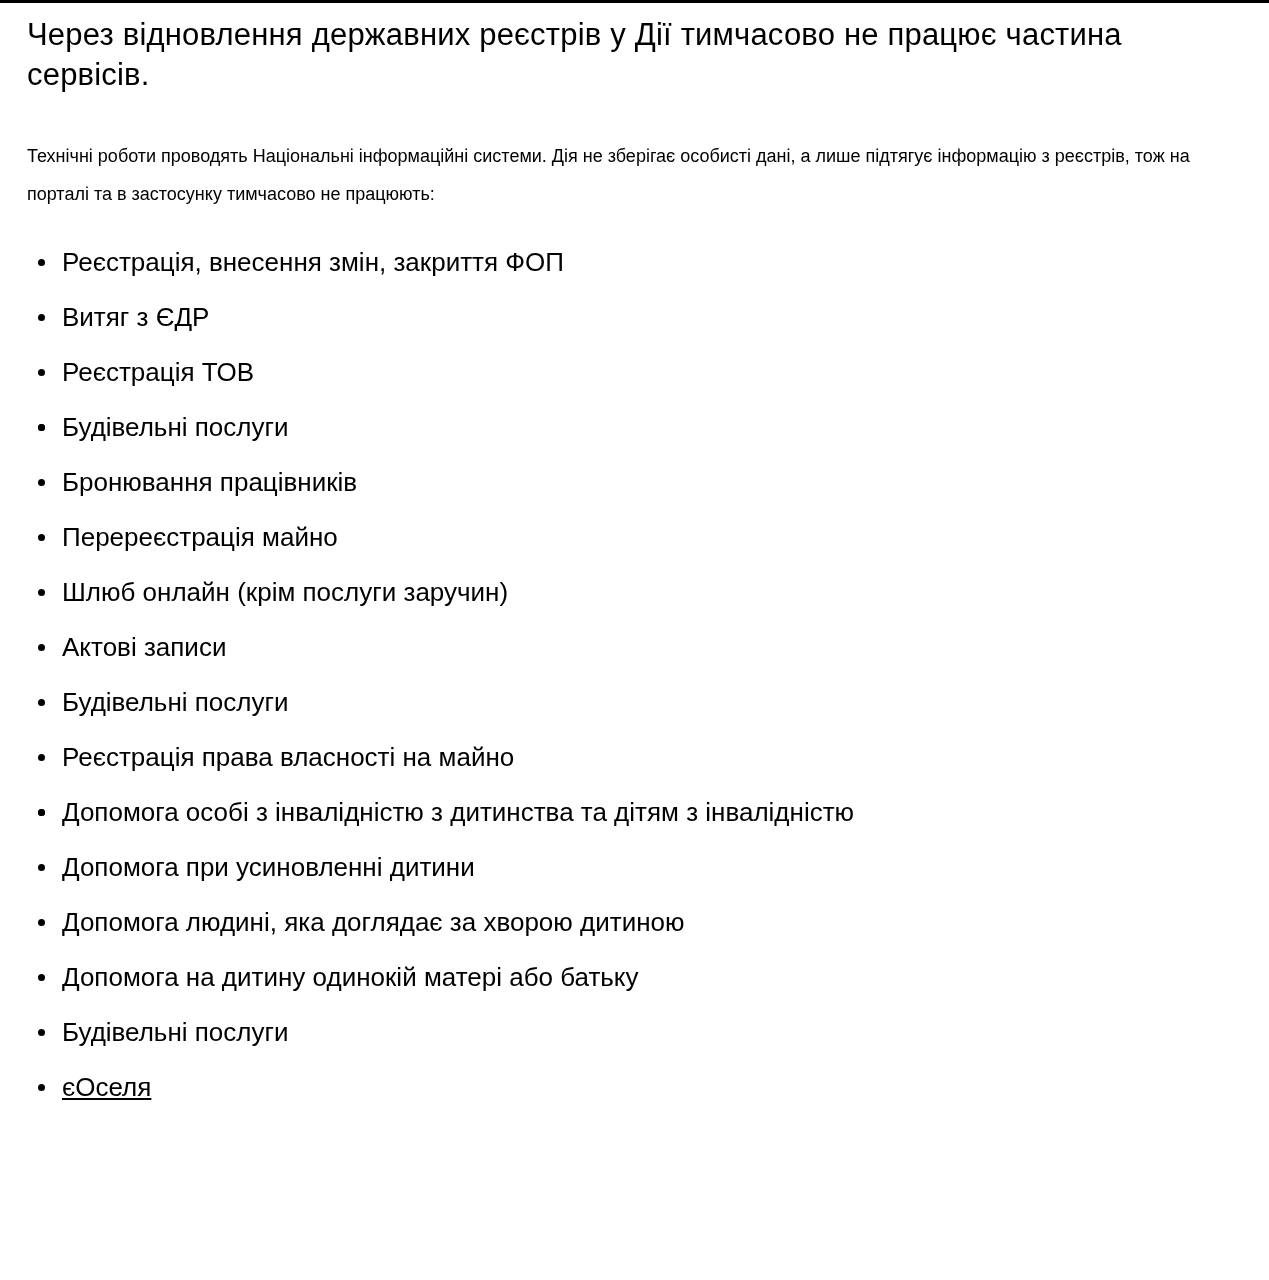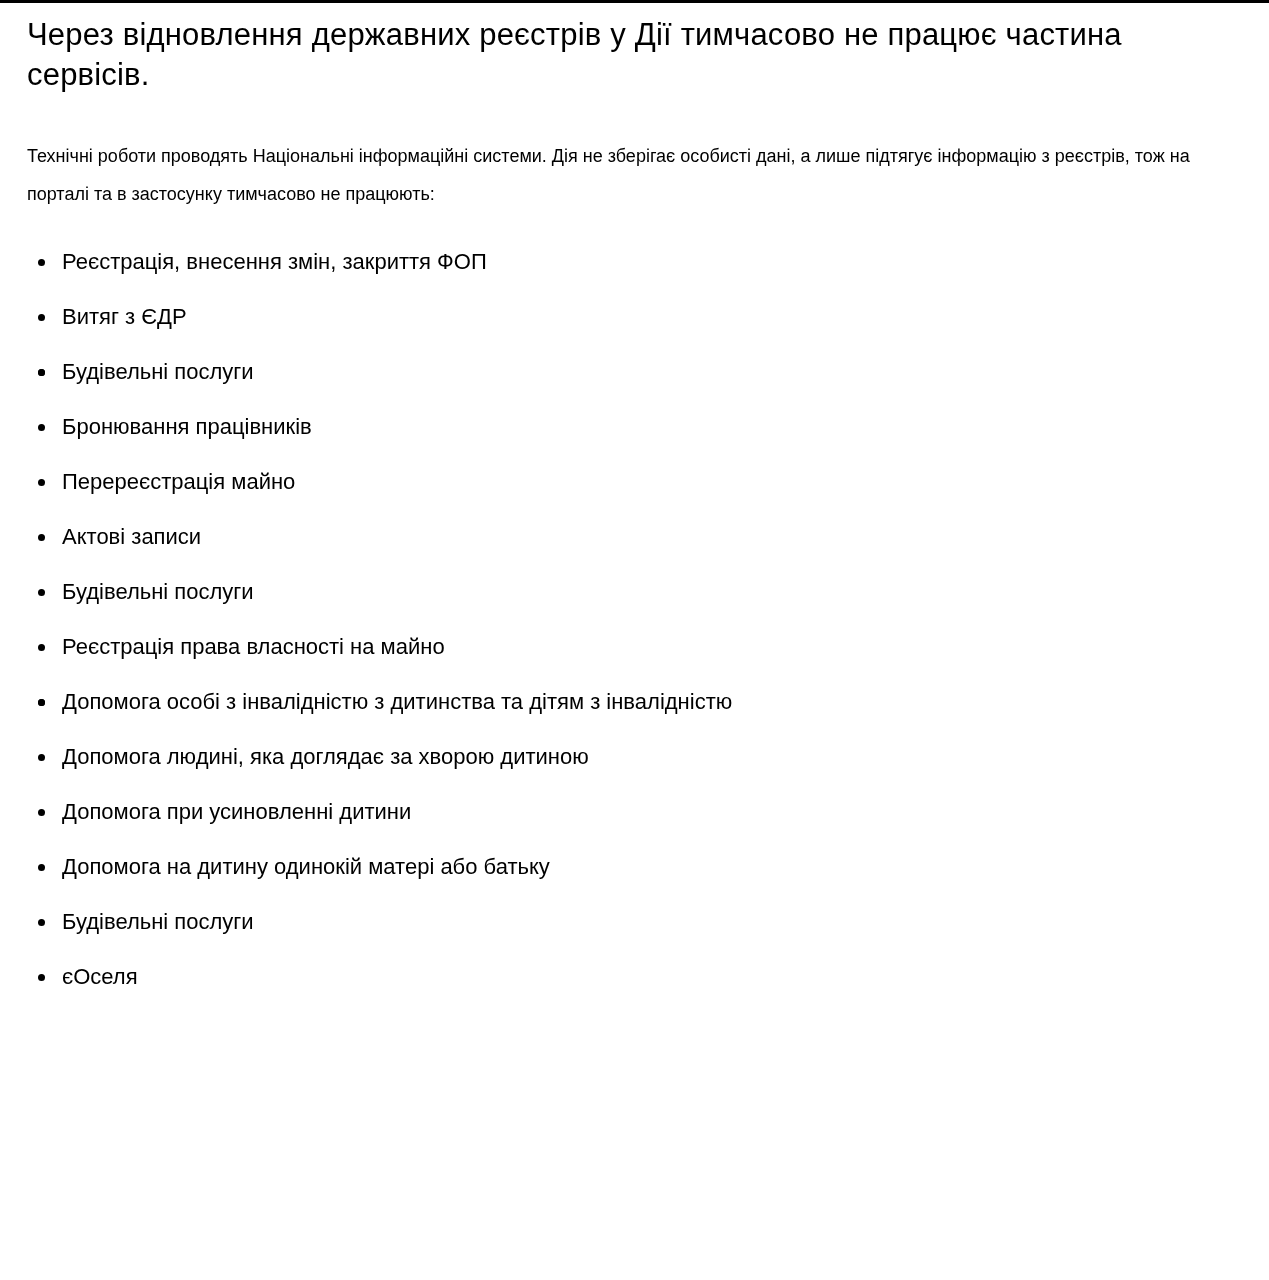--- a/index.html
+++ b/index.html
@@ -39,27 +39,28 @@
     max-width: 1218px;
   }
   ul.services {
     margin: 36px 0 0 0;
     padding: 0;
     list-style: none;
   }
   ul.services li {
     position: relative;
     padding-left: 35px;
-    font-size: 22px;
+    font-size: 26px;
     line-height: 26px;
     font-weight: 400;
     margin-bottom: 29px;
   }
   ul.services li:last-child {
     margin-bottom: 0;
+    text-decoration: underline;
   }
   ul.services li .dot {
     position: absolute;
     left: 11px;
     top: 10px;
     width: 7px;
     height: 7px;
     border-radius: 50%;
     background: #000000;
   }
@@ -71,29 +72,31 @@
 
 <div class="content">
 
   <h1 class="title">Через відновлення державних реєстрів у Дії тимчасово не працює частина сервісів.</h1>
 
   <p class="intro">Технічні роботи проводять Національні інформаційні системи. Дія не зберігає особисті дані, а лише підтягує інформацію з реєстрів, тож на порталі та в застосунку тимчасово не працюють:</p>
 
   <ul class="services">
     <li><span class="dot"></span><span>Реєстрація, внесення змін, закриття ФОП</span></li>
     <li><span class="dot"></span><span>Витяг з ЄДР</span></li>
+    <li><span class="dot"></span><span>Реєстрація ТОВ</span></li>
     <li><span class="dot"></span></li>
     <li><span class="dot"></span><span>Будівельні послуги</span></li>
     <li><span class="dot"></span><span>Бронювання працівників</span></li>
     <li><span class="dot"></span><span>Перереєстрація майно</span></li>
+    <li><span class="dot"></span><span>Шлюб онлайн (крім послуги заручин)</span></li>
     <li><span class="dot"></span><span>Актові записи</span></li>
     <li><span class="dot"></span><span>Будівельні послуги</span></li>
     <li><span class="dot"></span><span>Реєстрація права власності на майно</span></li>
     <li><span class="dot"></span></li>
     <li><span class="dot"></span><span>Допомога особі з інвалідністю з дитинства та дітям з інвалідністю</span></li>
+    <li><span class="dot"></span><span>Допомога при усиновленні дитини</span></li>
     <li><span class="dot"></span><span>Допомога людині, яка доглядає за хворою дитиною</span></li>
-    <li><span class="dot"></span><span>Допомога при усиновленні дитини</span></li>
     <li><span class="dot"></span><span>Допомога на дитину одинокій матері або батьку</span></li>
     <li><span class="dot"></span><span>Будівельні послуги</span></li>
     <li><span class="dot"></span><span>єОселя</span></li>
   </ul>
 
 </div>
 
 </body></html>

